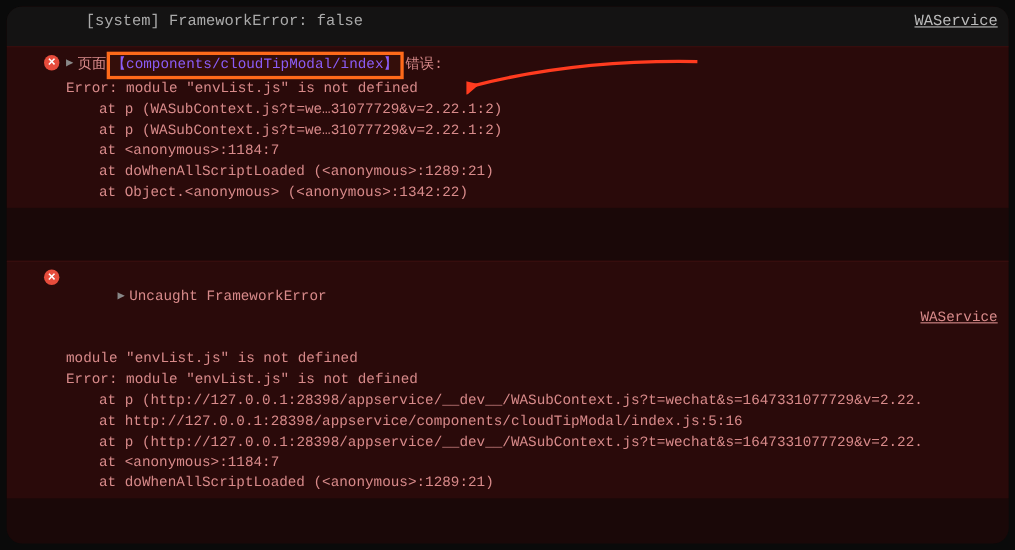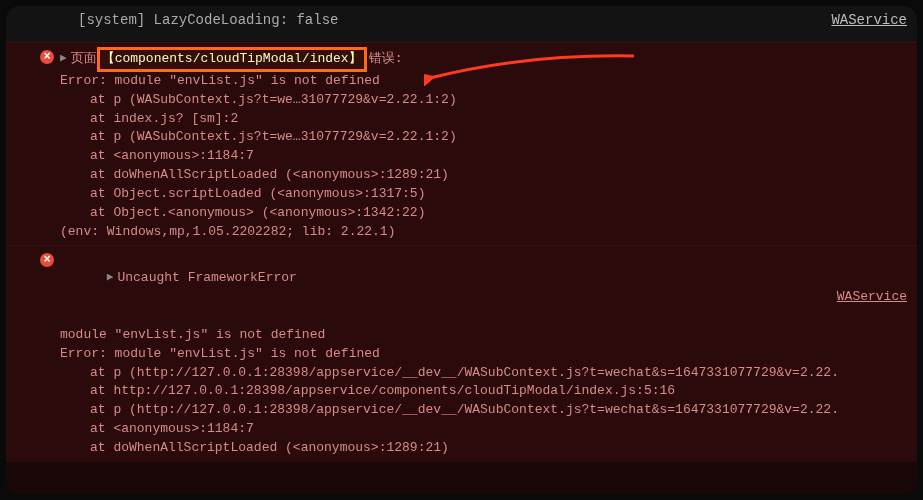--- a/index.html
+++ b/index.html
@@ -70,21 +70,21 @@
       vertical-align: 1px;
     }
     .line { padding-left: 20px; white-space: pre; overflow: hidden; }
     .line.first { padding-left: 20px; }
     .line.stack { padding-left: 50px; }
     .line.hdr { padding-left: 20px; }
     .und { }
     .highlight-box {
       border: 3px solid #ff6a1a;
       padding: 0 2px;
-      color: #fef9c3;
+      color: #8b5cf6;
       background: rgba(255,106,26,0.05);
     }
     .right-link {
       position: absolute;
       right: 10px;
       text-decoration: underline;
       color: #bbb;
     }
     .err-right { position: absolute; right: 10px; color: #d88a8a; text-decoration: underline; }
     .arrow {
@@ -99,46 +99,43 @@
       padding-left: 20px;
     }
     .first-row .post { padding-left: 2px; }
   </style>
 </head>
 <body>
 
 <div class="console-panel">
 
   <div class="top-line">
-    <span>[system] LazyCodeLoading: false</span>
+    <span>[system] FrameworkError: false</span>
     <span class="right-link">WAService</span>
   </div>
 
   <div class="error-block">
     <span class="error-icon"></span>
     <div class="first-row">
       <span class="tri">▶</span>
       <span>页面</span>
       <span class="highlight-box">【components/cloudTipModal/index】</span>
       <span class="post">错误:</span>
     </div>
     <div class="line hdr">Error: module "envList.js" is not defined</div>
     <div id="stack1">
         <div class="line stack"><span>at p (</span><span class="und">WASubContext.js?t=we…31077729&amp;v=2.22.1:2</span><span>)</span></div>
-        <div class="line stack"><span>at </span><span class="und">index.js? [sm]:2</span></div>
         <div class="line stack"><span>at p (</span><span class="und">WASubContext.js?t=we…31077729&amp;v=2.22.1:2</span><span>)</span></div>
         <div class="line stack"><span>at &lt;anonymous&gt;:1184:7</span></div>
         <div class="line stack"><span>at doWhenAllScriptLoaded (&lt;anonymous&gt;:1289:21)</span></div>
-        <div class="line stack"><span>at Object.scriptLoaded (&lt;anonymous&gt;:1317:5)</span></div>
         <div class="line stack"><span>at Object.&lt;anonymous&gt; (&lt;anonymous&gt;:1342:22)</span></div>
       </div>
-    <div class="line">(env: Windows,mp,1.05.2202282; lib: 2.22.1)</div>
   </div>
 
-  <div class="error-block" style="position:relative;">
+  <div class="error-block" style="position:relative;margin-top:48px;">
     <span class="error-icon"></span>
     <div class="line first">
       <span class="tri">▶</span><span>Uncaught FrameworkError</span>
       <span class="err-right">WAService</span>
     </div>
     <div class="line hdr">module "envList.js" is not defined</div>
     <div class="line hdr">Error: module "envList.js" is not defined</div>
     <div id="stack2">
         <div class="line stack"><span>at p (</span><span class="und">http://127.0.0.1:28398/appservice/__dev__/WASubContext.js?t=wechat&amp;s=1647331077729&amp;v=2.22.</span></div>
         <div class="line stack"><span>at </span><span class="und">http://127.0.0.1:28398/appservice/components/cloudTipModal/index.js:5:16</span></div>

